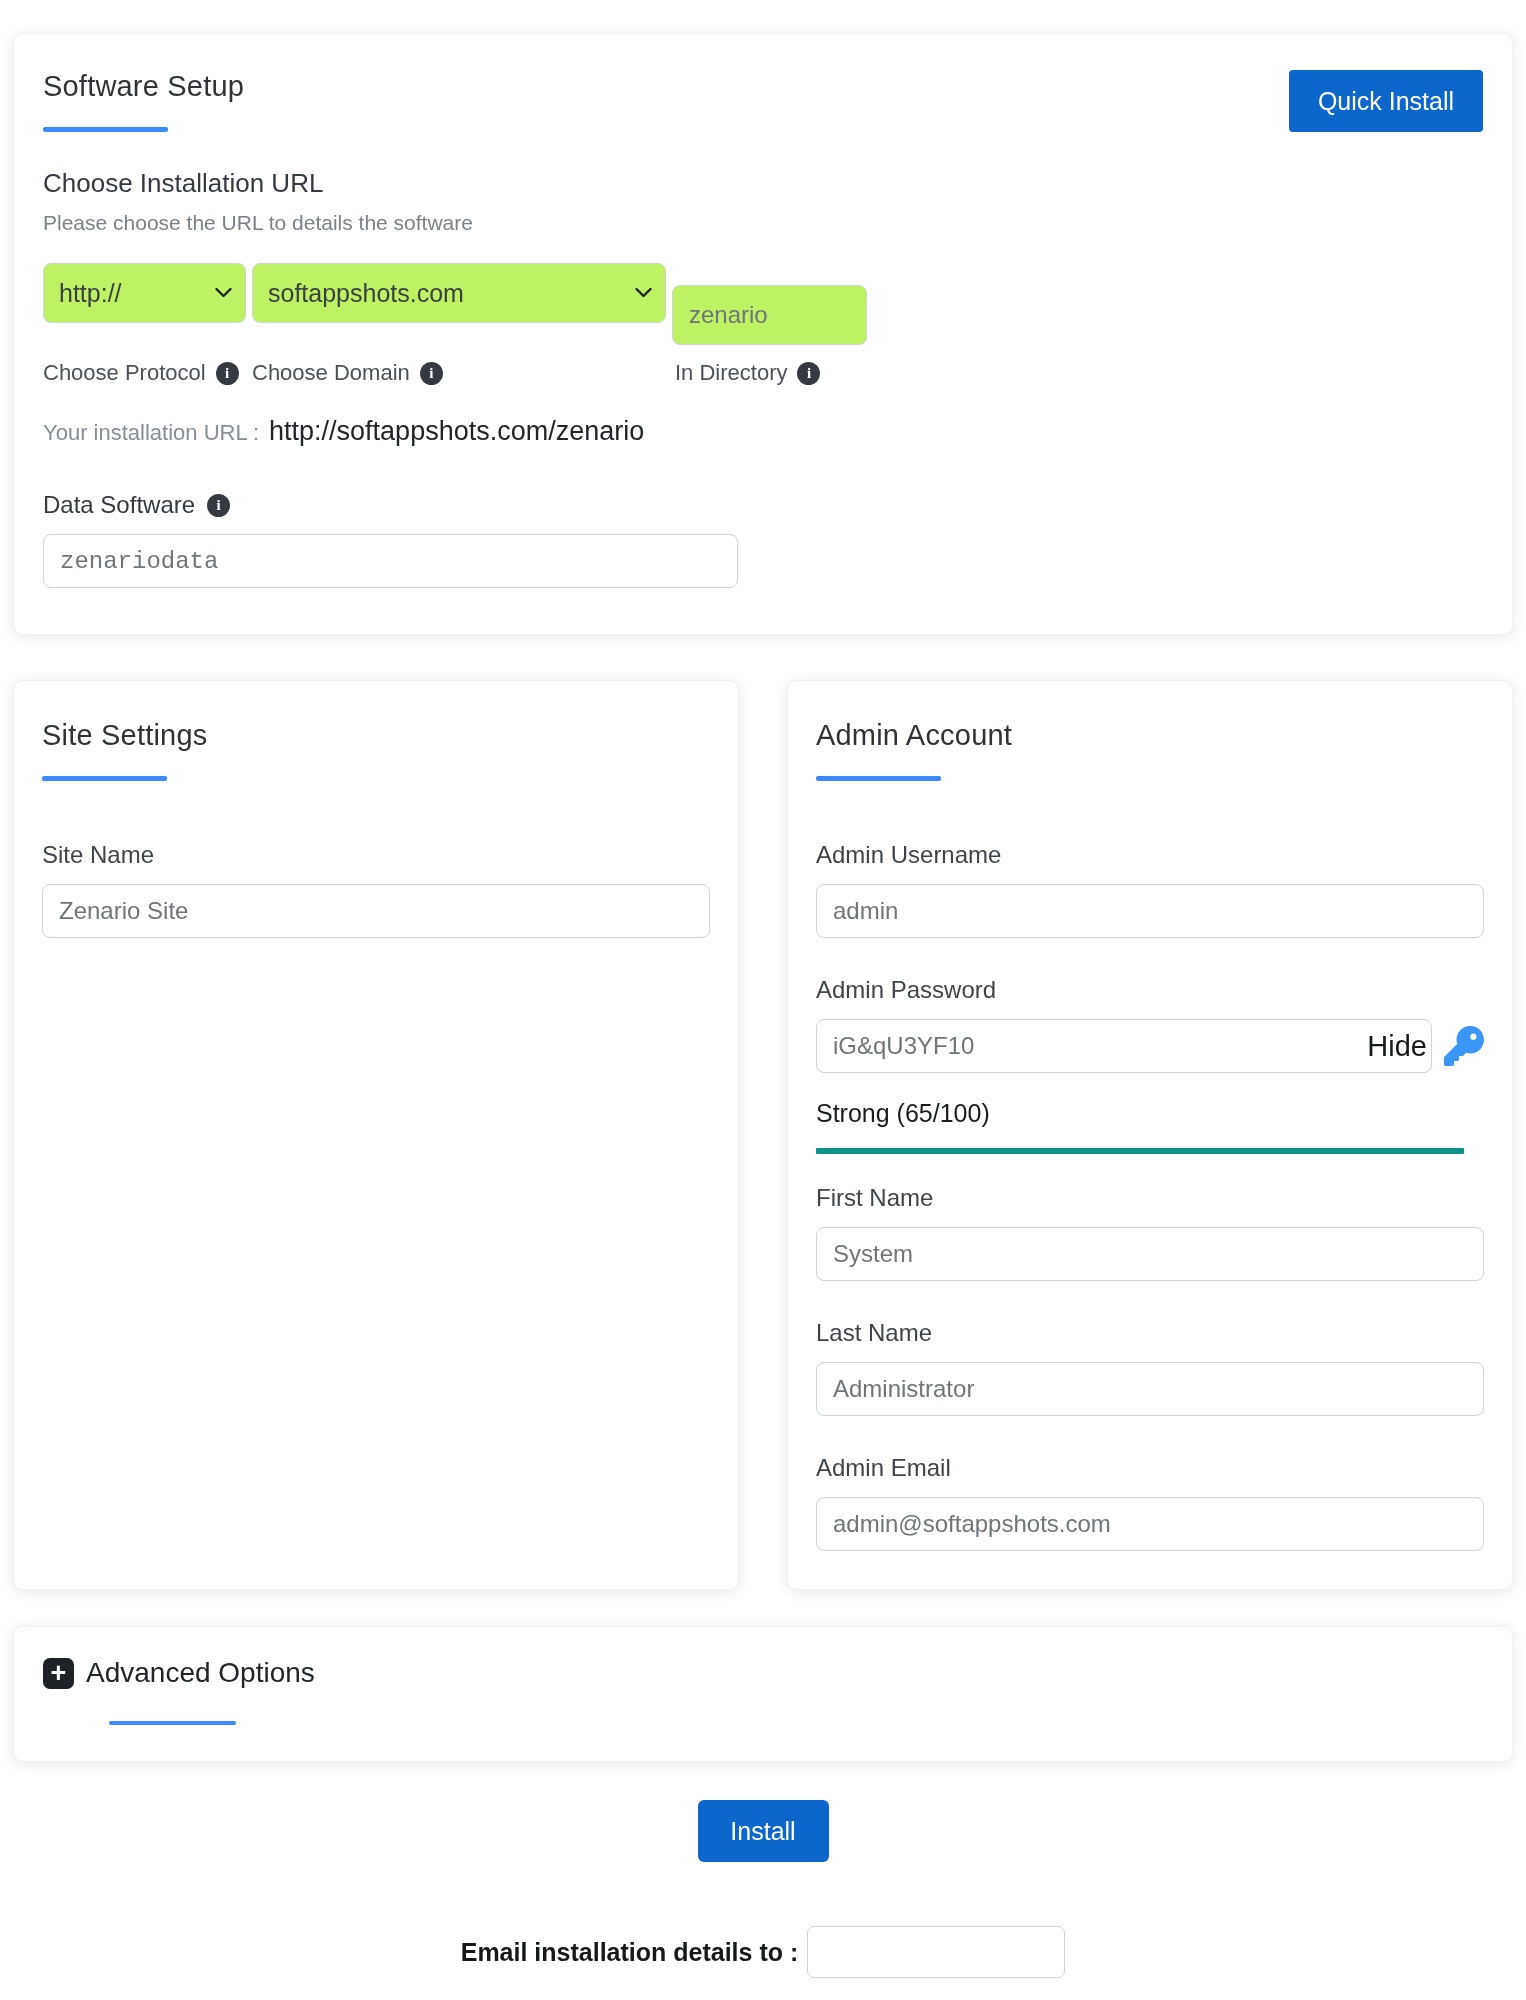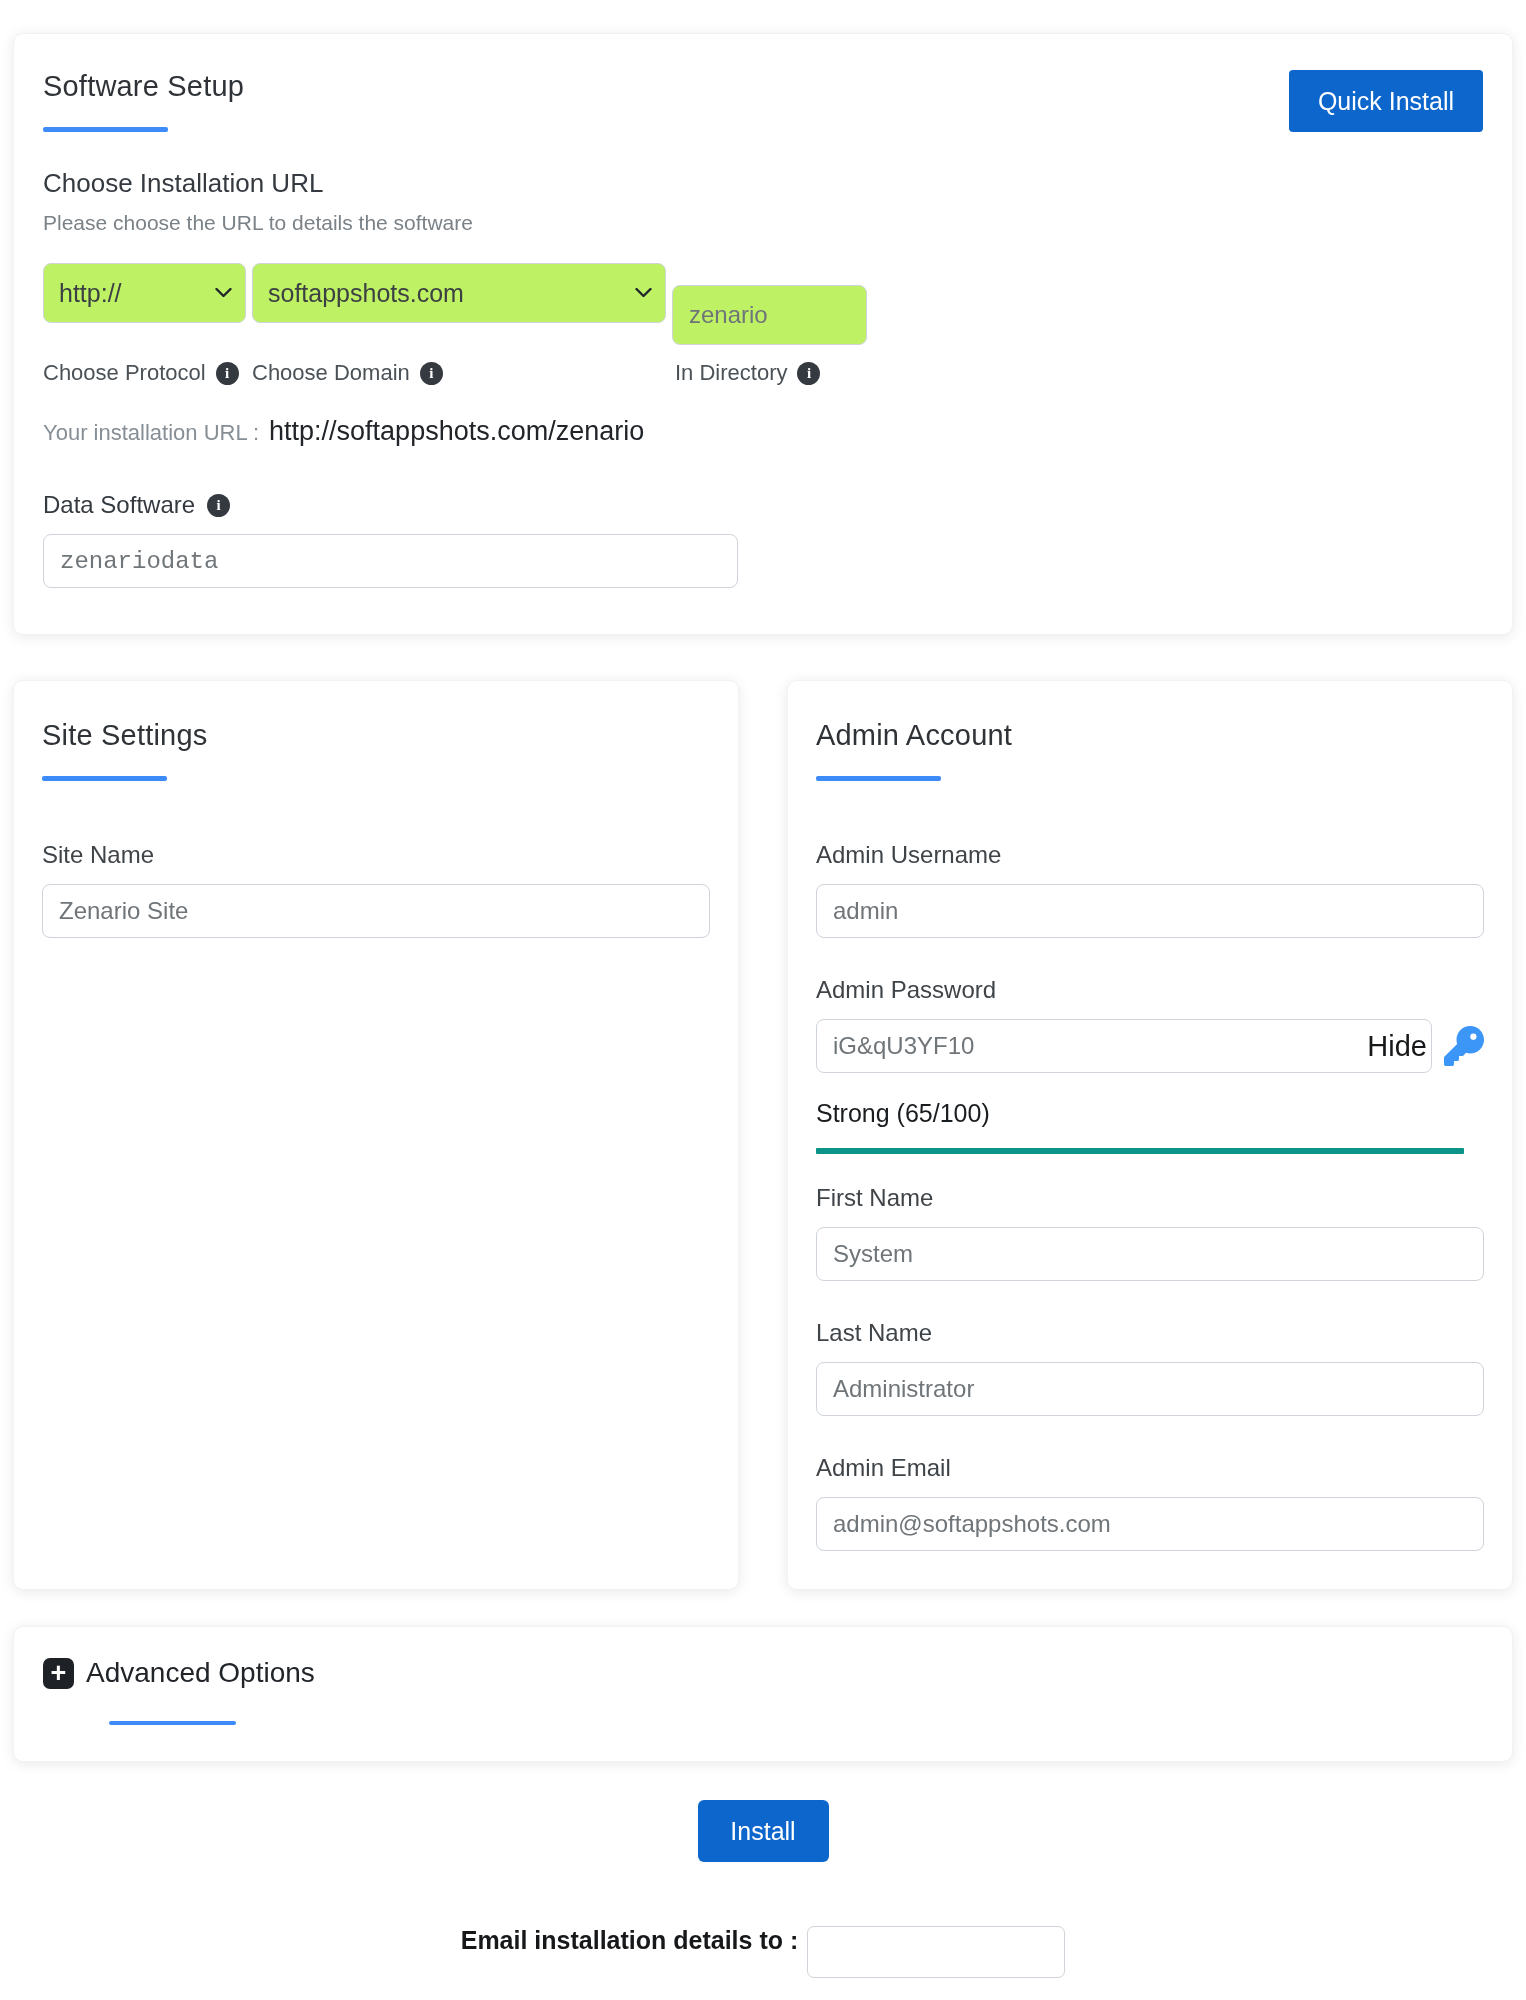--- a/index.html
+++ b/index.html
@@ -93,21 +93,21 @@
     width: 31px; height: 31px; background:#1e2125; border-radius: 7px; color:#fff;
     display:inline-flex; align-items:center; justify-content:center;
     font-size: 27px; font-weight:bold; line-height:1; flex:0 0 auto;
   }
   .adv-title { font-size: 28px; color:#212529; font-weight:500; }
   .adv-underline { width: 127px; height: 4px; background:#3d8bf8; border-radius:2px; margin: 32px 0 0 66px; }
 
   .install-row { text-align:center; margin-top: 38px; }
   .btn-install { width: 131px; height: 62px; border-radius: 6px; }
 
-  .email-row { margin-top: 64px; display:flex; justify-content:center; align-items:flex-start; gap: 9px; }
+  .email-row { margin-top: 64px; display:flex; justify-content:center; align-items:center; gap: 9px; }
   .email-label { font-size: 25px; font-weight: bold; color:#16181a; }
   .email-input-box { width: 258px; height: 52px; border:1px solid #ced4da; border-radius:7px; }
   .email-input-box input { font-size:23px; }
 </style>
 </head>
 <body>
 
 <div class="page">
 
   <div class="card card-setup">

